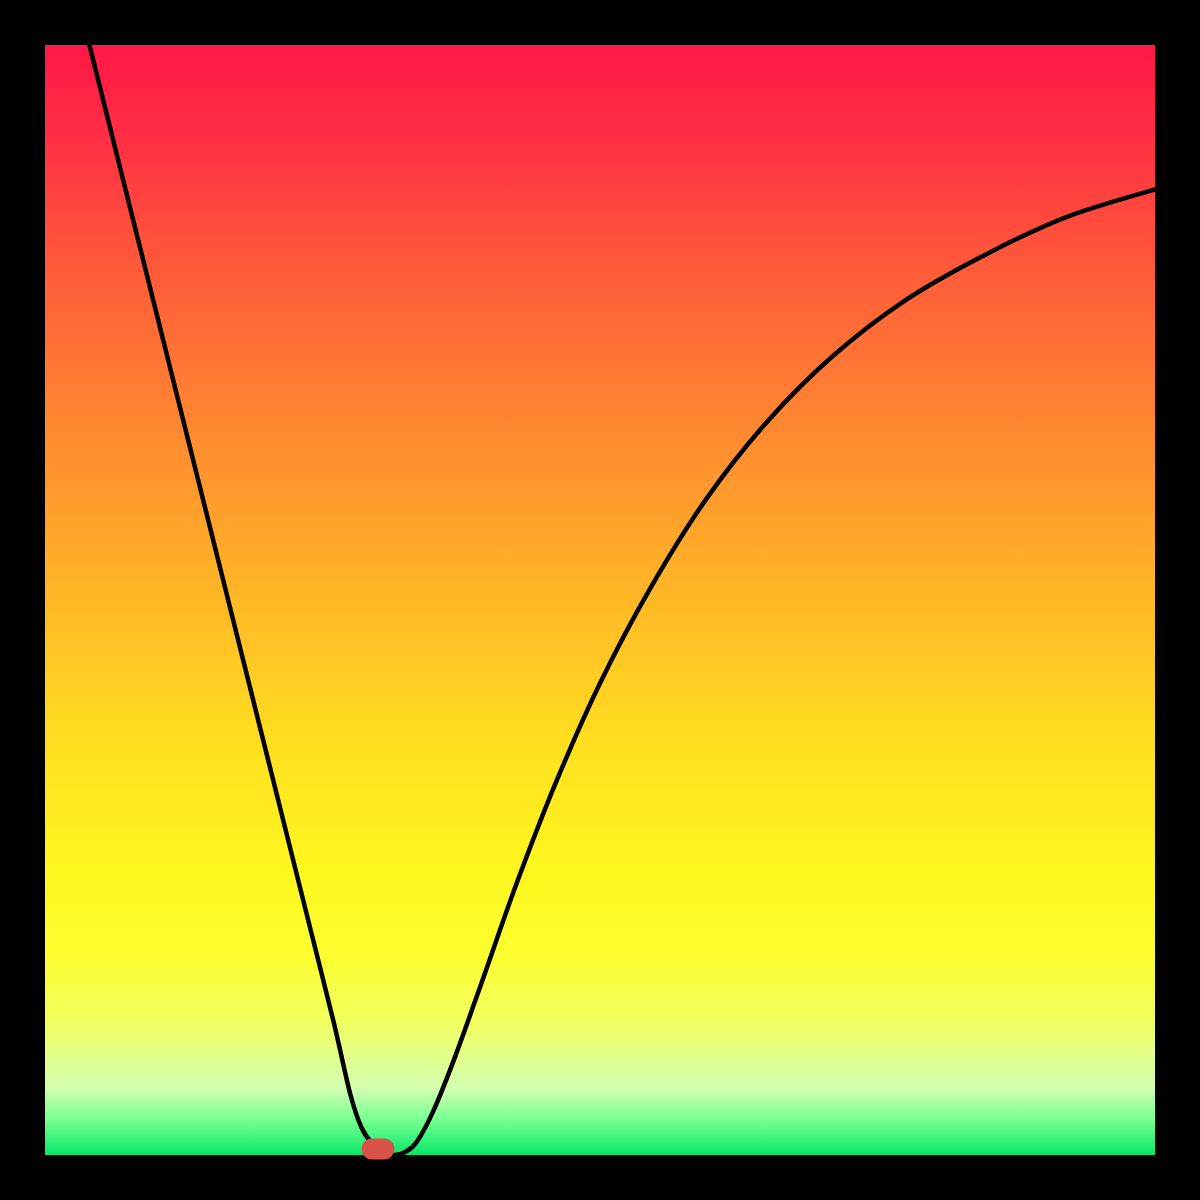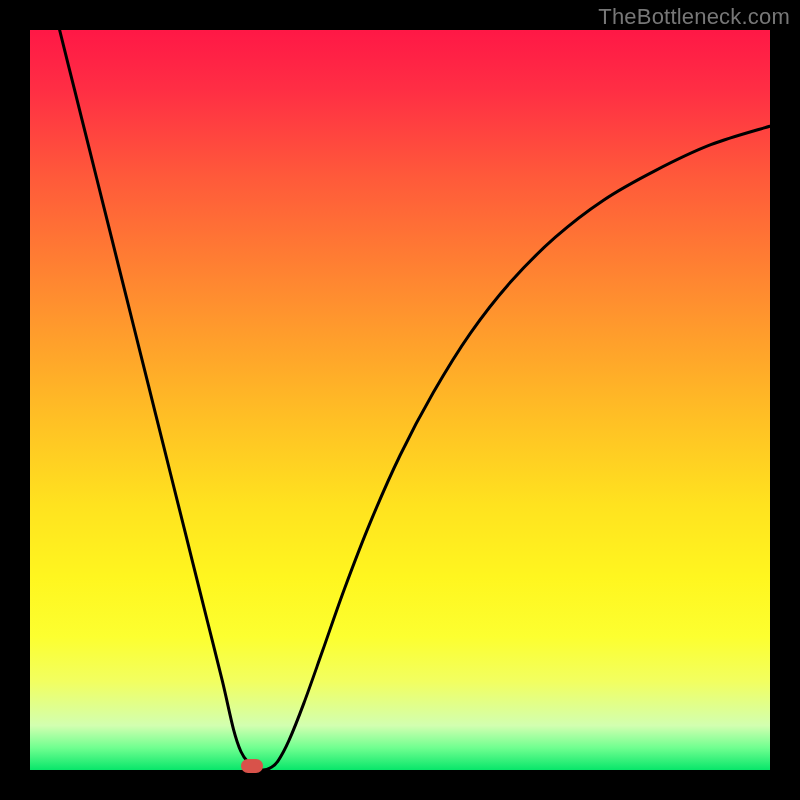--- a/index.html
+++ b/index.html
@@ -63,20 +63,19 @@
     height: 14px;
     border-radius: 8px;
     background: #d8524a;
     transform: translate(-50%, -50%);
   }
 </style>
 </head>
 <body>
 
 <div class="frame">
-  <div class="attribution">TheBottleneck.com</div>
   <div class="plot-area">
     <svg class="curve" viewBox="0 0 740 740" preserveAspectRatio="none">
       <path id="curve-path" d="M 29.60 0.00 C 32.07 9.87, 39.47 39.47, 44.40 59.20 C 49.33 78.93, 54.27 98.67, 59.20 118.40 C 64.13 138.13, 69.07 157.87, 74.00 177.60 C 78.93 197.33, 83.87 217.07, 88.80 236.80 C 93.73 256.53, 98.67 276.27, 103.60 296.00 C 108.53 315.73, 113.47 335.47, 118.40 355.20 C 123.33 374.93, 128.27 394.67, 133.20 414.40 C 138.13 434.13, 143.07 453.87, 148.00 473.60 C 152.93 493.33, 157.87 513.07, 162.80 532.80 C 167.73 552.53, 172.67 572.27, 177.60 592.00 C 182.53 611.73, 188.08 633.32, 192.40 651.20 C 196.72 669.08, 200.42 687.58, 203.50 699.30 C 206.58 711.02, 208.43 715.95, 210.90 721.50 C 213.37 727.05, 215.83 729.89, 218.30 732.60 C 220.77 735.31, 223.23 736.55, 225.70 737.78 C 228.17 739.01, 230.63 740.00, 233.10 740.00 C 235.57 740.00, 238.03 739.26, 240.50 737.78 C 242.97 736.30, 244.82 735.68, 247.90 731.12 C 250.98 726.56, 254.68 720.02, 259.00 710.40 C 263.32 700.78, 268.25 688.20, 273.80 673.40 C 279.35 658.60, 285.52 640.72, 292.30 621.60 C 299.08 602.48, 306.48 580.28, 314.50 558.70 C 322.52 537.12, 331.15 514.30, 340.40 492.10 C 349.65 469.90, 359.52 447.08, 370.00 425.50 C 380.48 403.92, 391.58 382.95, 403.30 362.60 C 415.02 342.25, 427.35 321.90, 440.30 303.40 C 453.25 284.90, 466.82 267.63, 481.00 251.60 C 495.18 235.57, 509.98 220.77, 525.40 207.20 C 540.82 193.63, 556.85 181.30, 573.50 170.20 C 590.15 159.10, 607.42 149.85, 625.30 140.60 C 643.18 131.35, 661.68 122.10, 680.80 114.70 C 699.92 107.30, 730.13 99.28, 740.00 96.20" fill="none" stroke="#000" stroke-width="3" stroke-linejoin="round" stroke-linecap="round"></path>
     </svg>
     <div id="marker" class="marker" style="left: 222px; top: 736px; background: rgb(216, 82, 74);"></div>
   </div>
 </div>
 
 </body></html>

